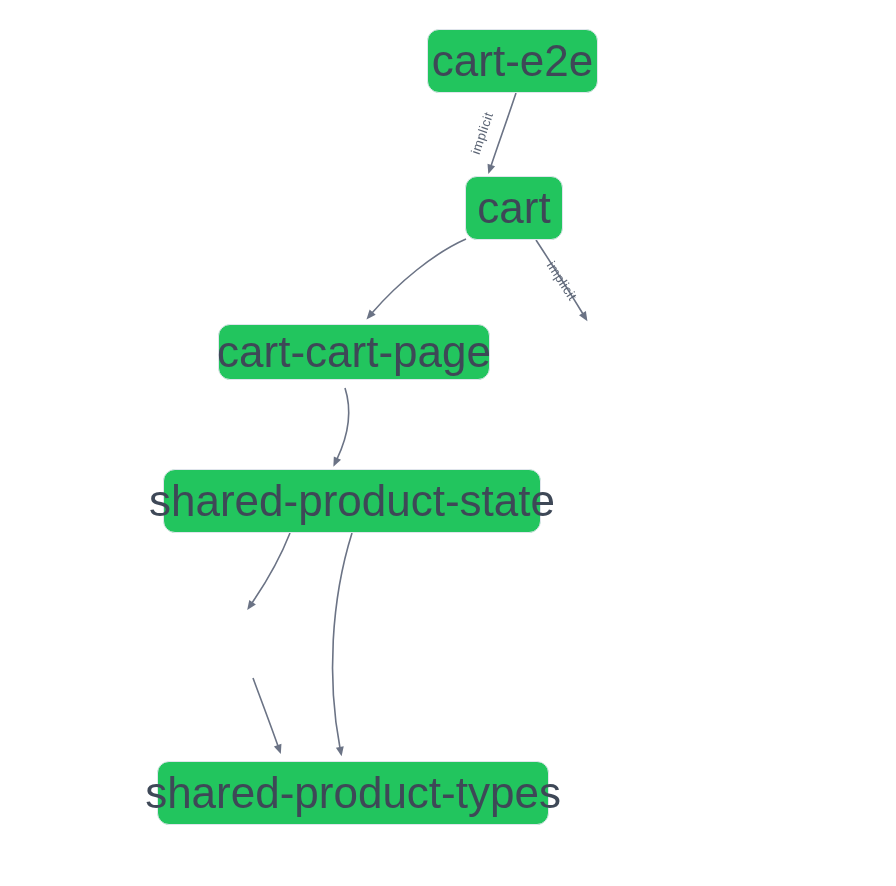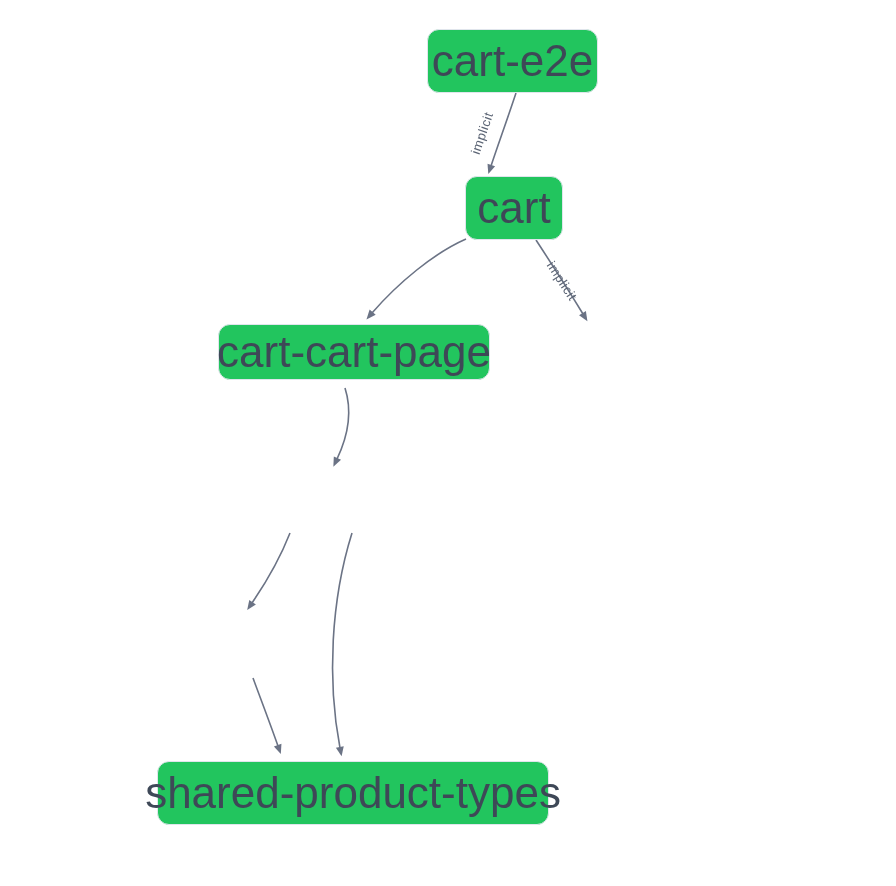--- a/index.html
+++ b/index.html
@@ -87,17 +87,18 @@
     </g>
   </svg>
 
   <div class="node" style="left:427px; top:29px; width:171px; height:64px;">cart-e2e</div>
 
   <div class="node" style="left:465px; top:176px; width:98px; height:64px;">cart</div>
 
   <div class="node" style="left:218px; top:324px; width:272px; height:56px;">cart-cart-page</div>
 
 
+  <div class="node" style="left:163px; top:469px; width:378px; height:64px;">shared-product-state</div>
 
 
   <div class="node" style="left:157px; top:761px; width:392px; height:64px;text-align:center;">shared-product-types</div>
 
 </div>
 
 </body></html>

